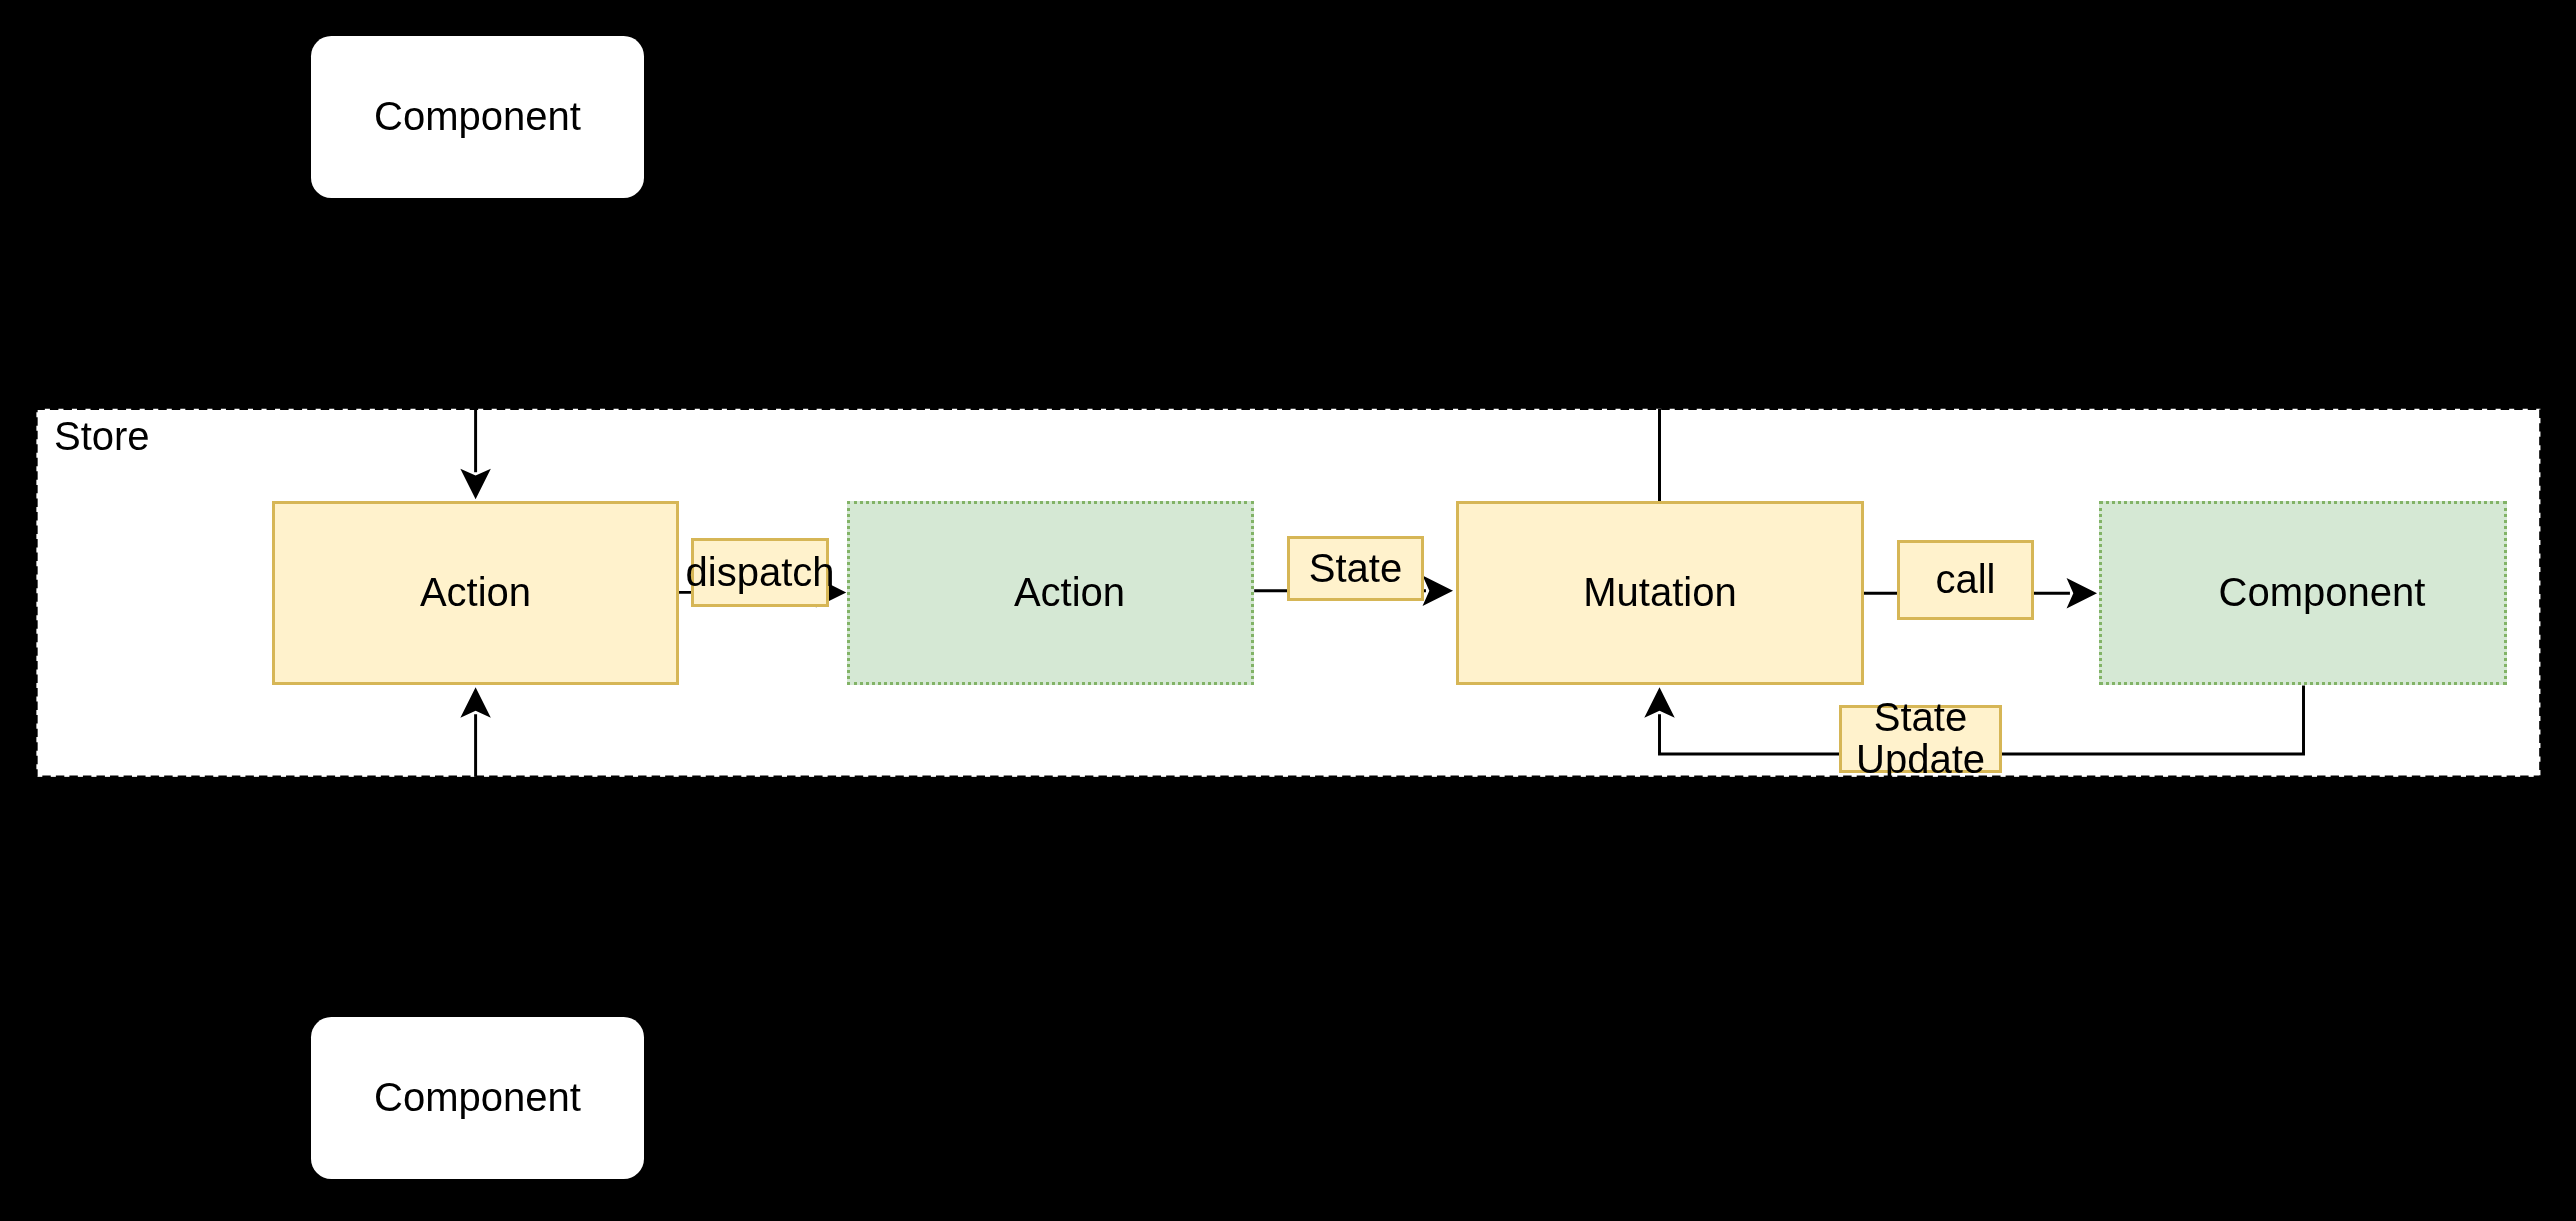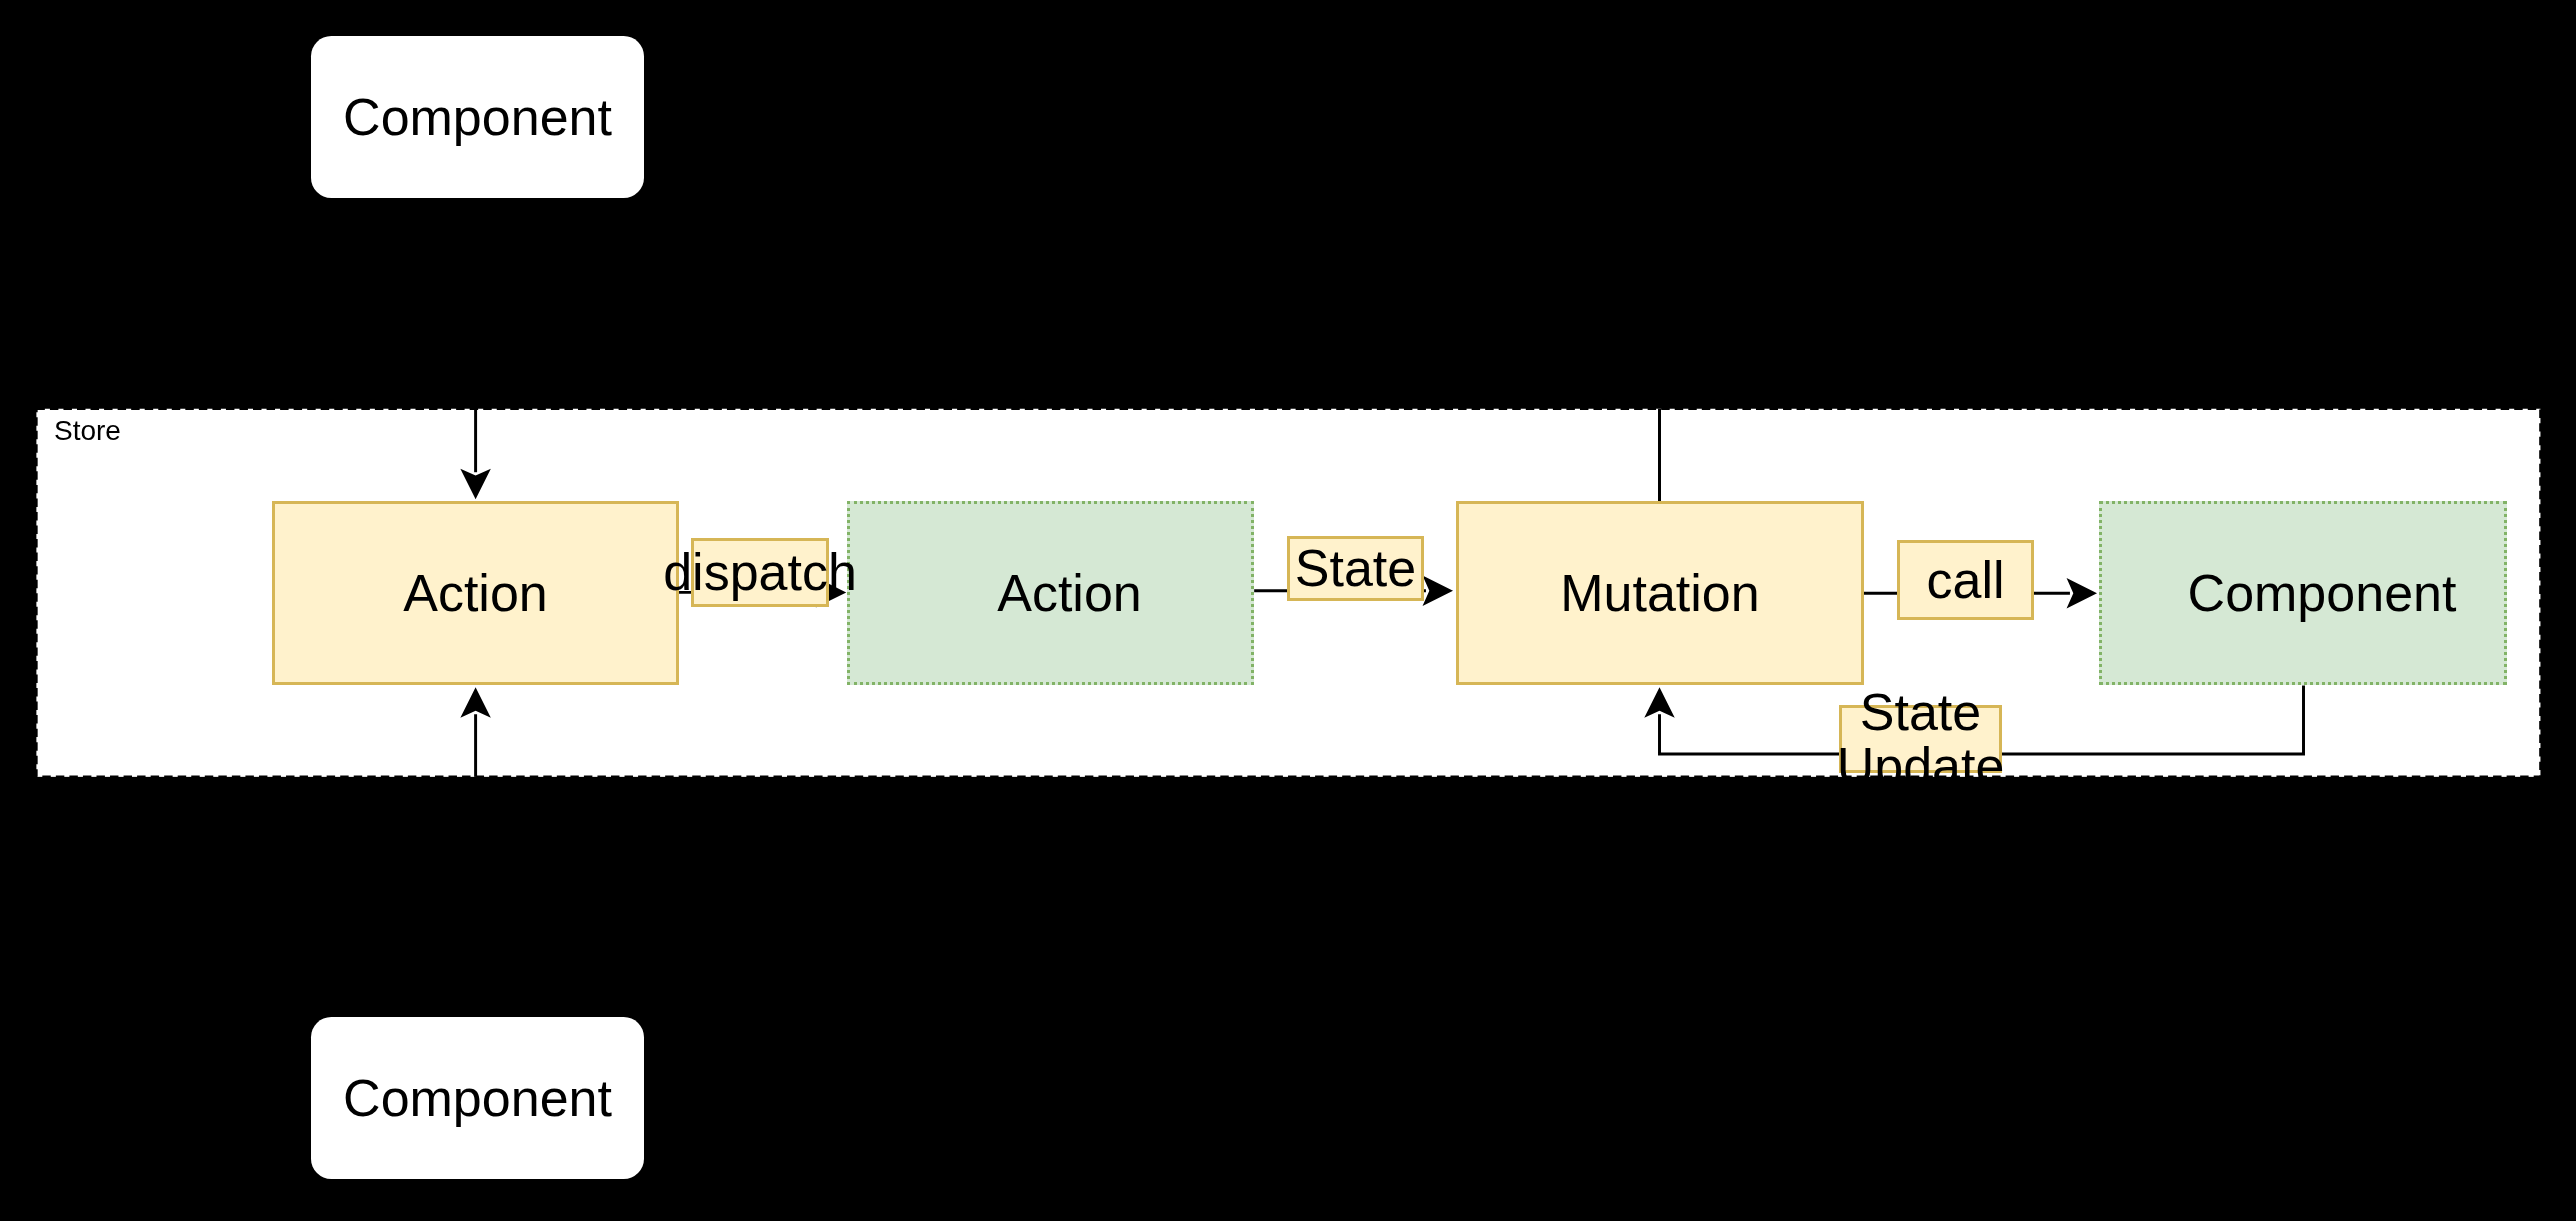--- a/index.html
+++ b/index.html
@@ -27,21 +27,21 @@
     height: 1222px;
     z-index: 0;
   }
   .node, .edge-label, .store-label {
     position: absolute;
     z-index: 2;
     display: flex;
     align-items: center;
     justify-content: center;
     text-align: center;
-    font-size: 52px;
+    font-size: 40px;
     line-height: 1.04;
     color: var(--text, #000);
   }
   
   .component {
     background: #ffffff;
     border-radius: 20.3px;
     width: 333px;
     height: 162px;
   }
@@ -82,21 +82,21 @@
   .edge-label.commit   { left: 1287px; top: 510px; width: 137px; height: 65px; }
   .edge-label.call     { left: 1897px; top: 514px; width: 137px; height: 80px; }
   .edge-label.state-update {
     left: 1839px; top: 679px; width: 163px; height: 68px;
     white-space: normal;
   }
 
   .store-label {
     left: 54px; top: 416px;
     justify-content: flex-start;
-    font-size: 28px;
+    font-size: 40px;
   }
 
   .wire       { stroke: var(--connector, #000); stroke-width: 3.5; fill: none; }
   .arrowhead  { fill: var(--connector, #000); stroke: none; }
   .store-rect {
     fill: var(--store-fill, #fff);
     stroke: var(--store-border, #000);
     stroke-width: 3;
     stroke-dasharray: 10 6;
   }

